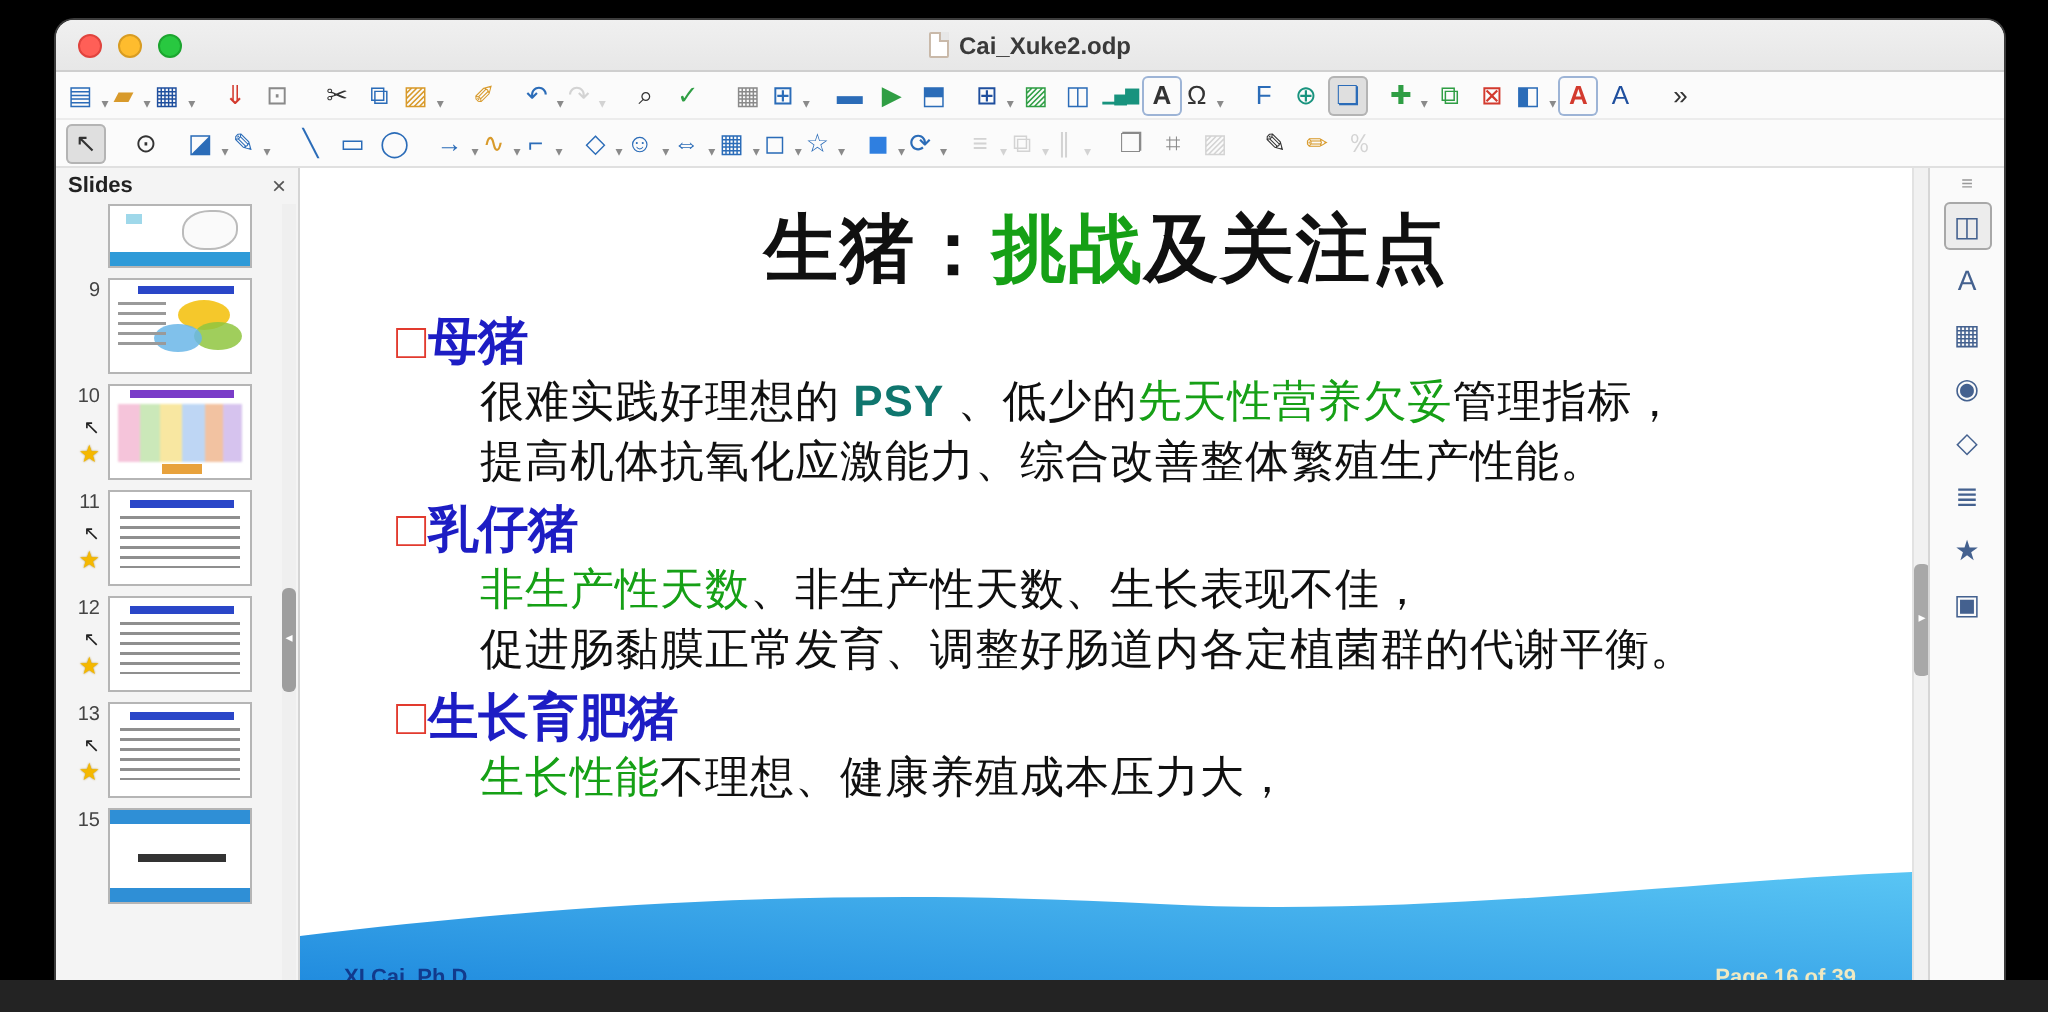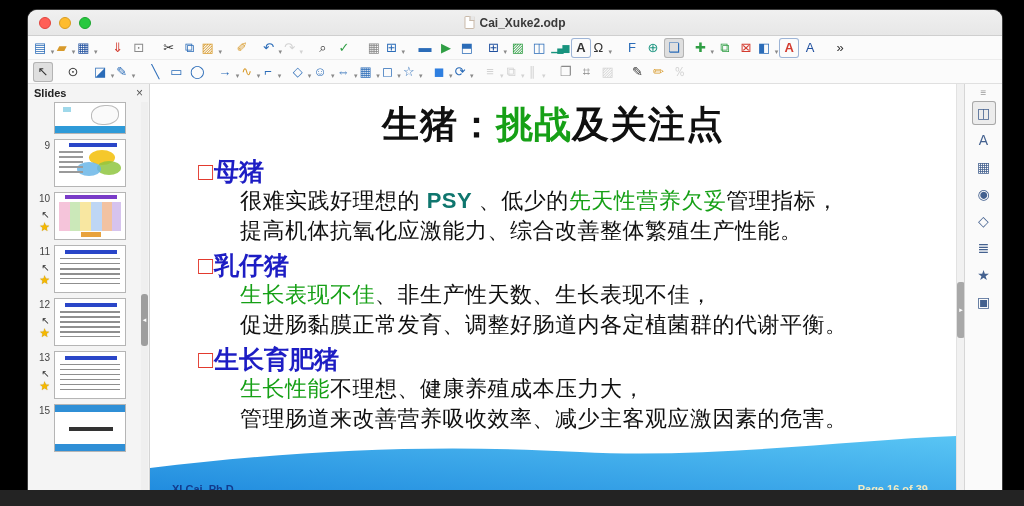--- a/index.html
+++ b/index.html
@@ -408,25 +408,24 @@
     </div>
 
     <div class="main-area">
       <div class="slide-canvas">
         <div class="slide-title"><span class="seg seg-black">生猪：</span><span class="seg seg-green">挑战</span><span class="seg seg-black">及关注点</span></div>
         <div class="slide-sections">
             <div class="sec-heading"><span class="bullet">□</span><span class="sec-title">母猪</span></div>
             <div class="sec-line"><span class="seg seg-black">很难实践好理想的 </span><span class="seg seg-teal">PSY</span><span class="seg seg-black"> 、低少的</span><span class="seg seg-green">先天性营养欠妥</span><span class="seg seg-black">管理指标，</span></div>
             <div class="sec-line"><span class="seg seg-black">提高机体抗氧化应激能力、综合改善整体繁殖生产性能。</span></div>
             <div class="sec-heading"><span class="bullet">□</span><span class="sec-title">乳仔猪</span></div>
-            <div class="sec-line"><span class="seg seg-green">生长表现不佳</span><span class="seg seg-black">、非生产性天数、生长表现不佳，</span></div>
+            <div class="sec-line"><span class="seg seg-green">非生产性天数</span><span class="seg seg-black">、非生产性天数、生长表现不佳，</span></div>
             <div class="sec-line"><span class="seg seg-black">促进肠黏膜正常发育、调整好肠道内各定植菌群的代谢平衡。</span></div>
             <div class="sec-heading"><span class="bullet">□</span><span class="sec-title">生长育肥猪</span></div>
             <div class="sec-line"><span class="seg seg-green">生长性能</span><span class="seg seg-black">不理想、健康养殖成本压力大，</span></div>
-            <div class="sec-line"><span class="seg seg-black">管理肠道来改善营养吸收效率、减少主客观应激因素的危害。</span></div>
           </div>
 
         <svg class="wave" viewBox="0 0 806 72" preserveAspectRatio="none">
           <defs>
             <linearGradient id="wg" x1="0" y1="1" x2="1" y2="0">
               <stop offset="0" stop-color="#1a85dc"></stop>
               <stop offset="1" stop-color="#59c5f4"></stop>
             </linearGradient>
           </defs>
           <path d="M0,34 C150,16 280,10 430,18 C560,25 700,6 806,2 L806,72 L0,72 Z" fill="url(#wg)"></path>

